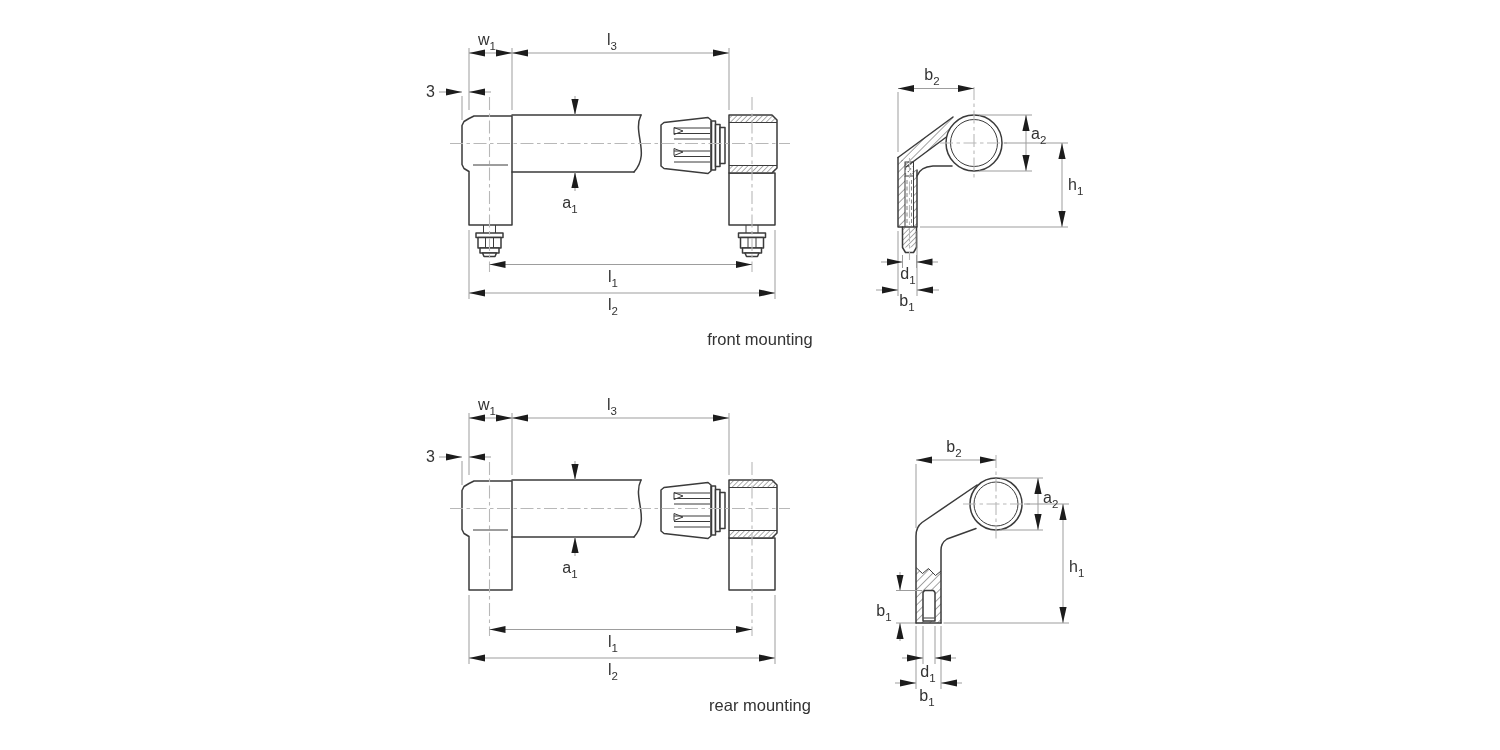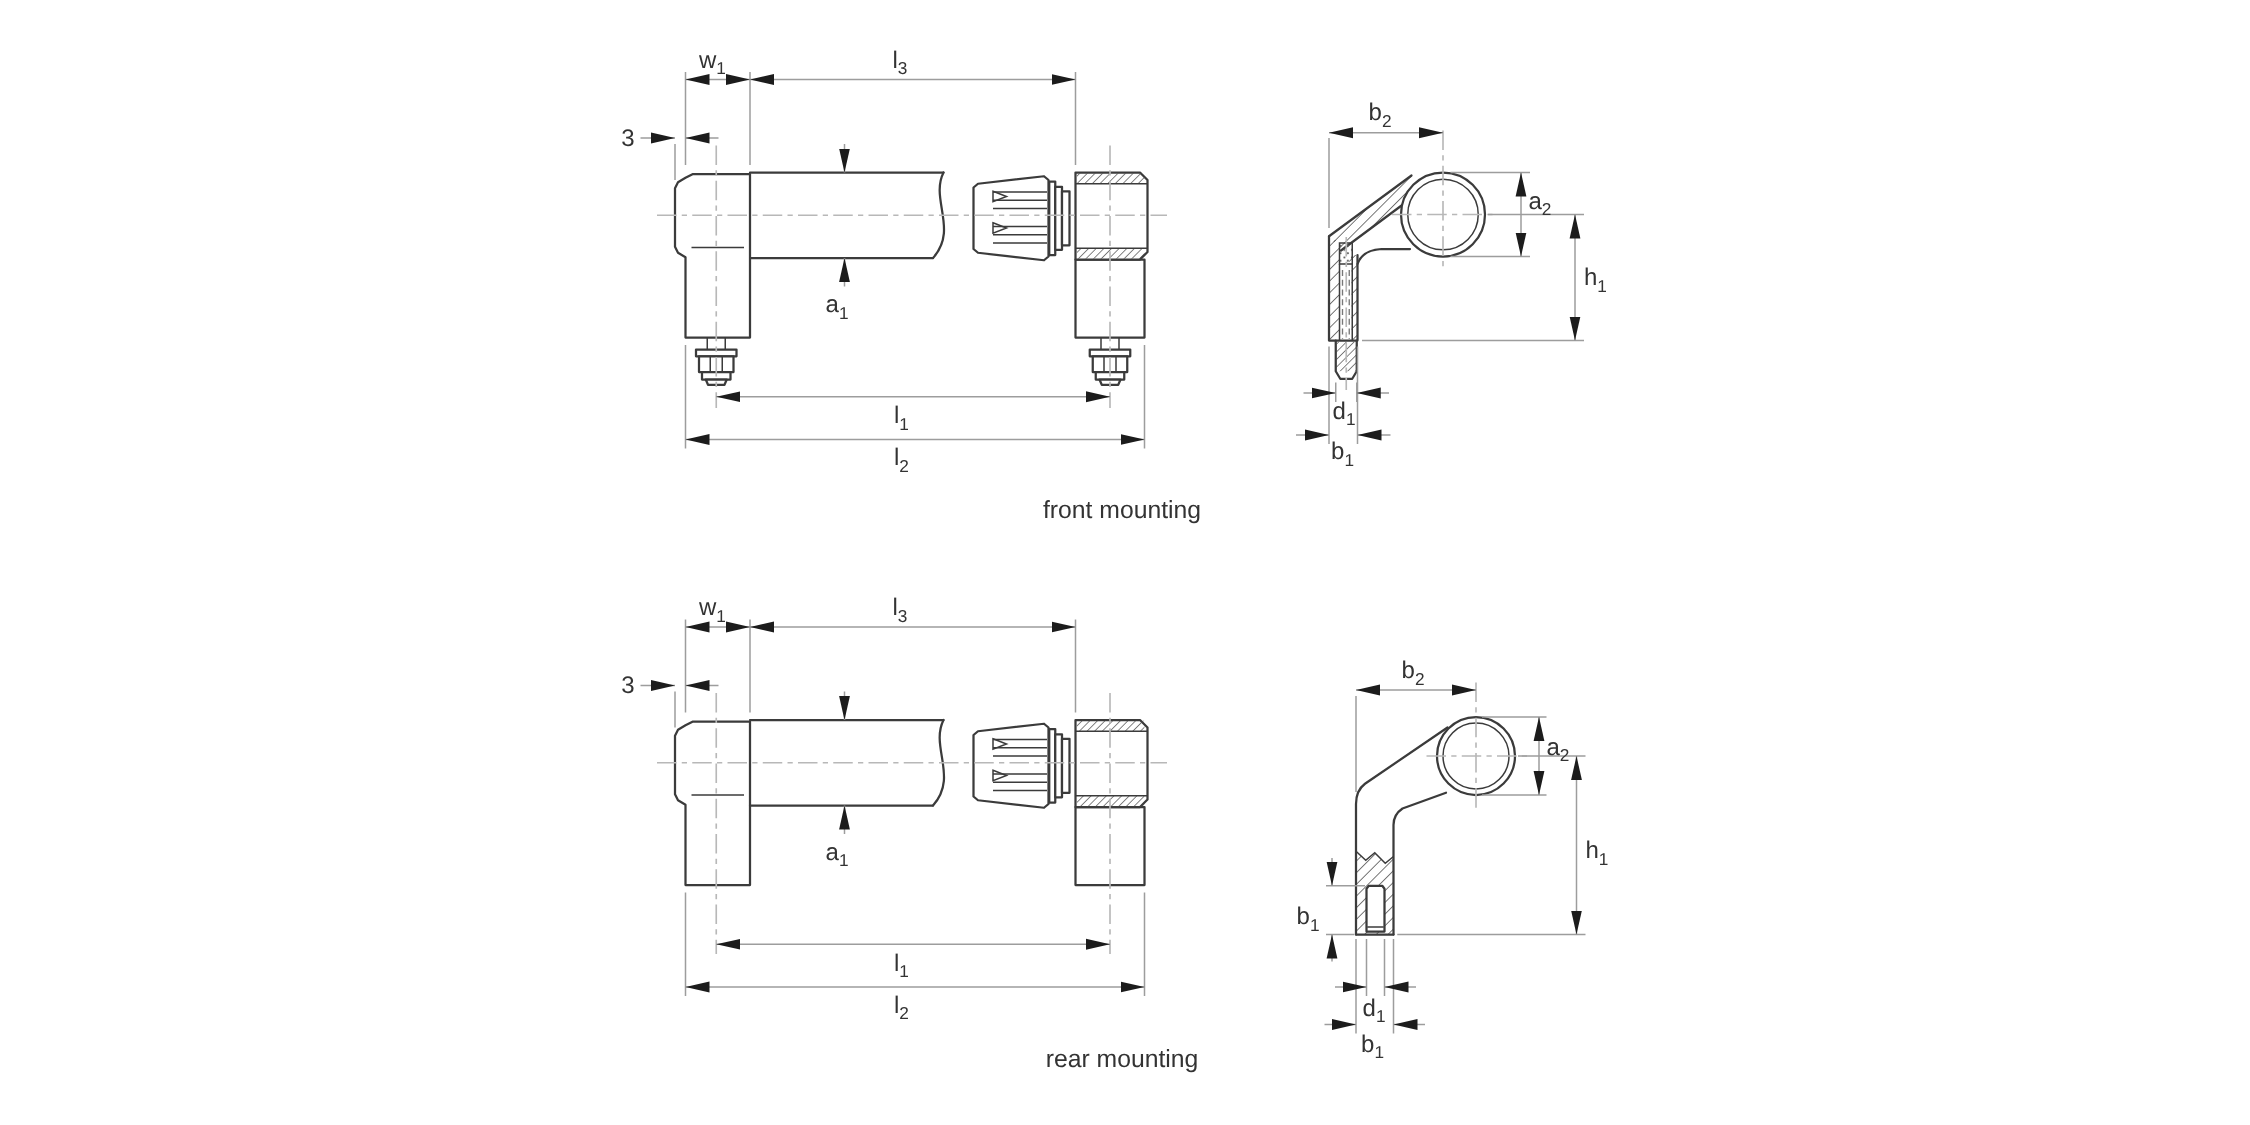--- a/index.html
+++ b/index.html
@@ -1,16 +1,16 @@
 <!DOCTYPE html>
 <html style="--c-outline: #3b3b3b; --c-dim: #9d9d9d; --c-center: #b8b8b8; --c-arrow: #1c1c1c; --c-text: #333333; --c-hatch: #4a4a4a; --c-bg: #ffffff;"><head>
 <meta charset="utf-8">
 <style>
   html,body{margin:0;padding:0;background:var(--c-bg,#fff);}
-  .stage{width:1430px;height:750px;position:relative;background:var(--c-bg,#fff);overflow:hidden;}
+  .stage{width:1430px;height:750px;position:relative;background:var(--c-bg,#fff);overflow:hidden;padding-left:12px;}
   svg{display:block;}
   .ol{fill:none;stroke:var(--c-outline,#3b3b3b);stroke-width:1.5;stroke-linejoin:round;stroke-linecap:round;}
   .olf{fill:#fff;stroke:var(--c-outline,#3b3b3b);stroke-width:1.5;stroke-linejoin:round;}
   .thin{fill:none;stroke:var(--c-outline,#3b3b3b);stroke-width:1;}
   .dash{fill:none;stroke:#777;stroke-width:.9;stroke-dasharray:4 2.5;}
   .dim{fill:none;stroke:var(--c-dim,#9d9d9d);stroke-width:1;}
   .cl{fill:none;stroke:var(--c-center,#b8b8b8);stroke-width:1.1;stroke-dasharray:13 3.5 3.5 3.5;}
   .arrowhead{fill:var(--c-arrow,#1c1c1c);stroke:none;}
   .hatchfill{fill:url(#hatchP);stroke:none;}
   .knurlfill{fill:url(#knurlP);stroke:none;}

